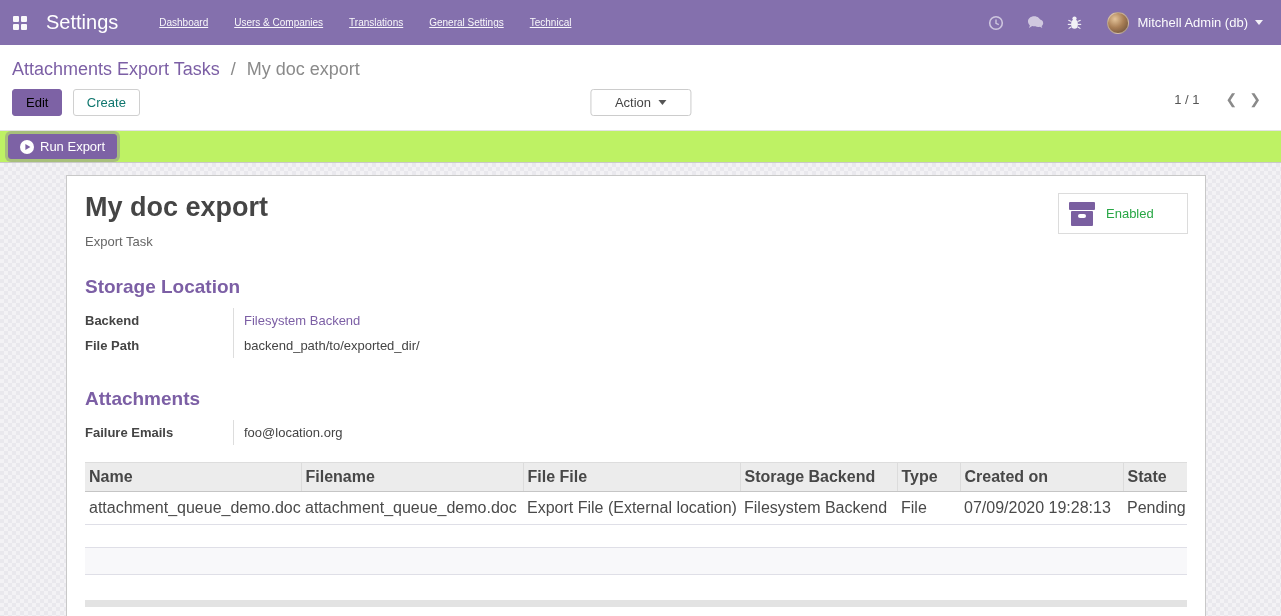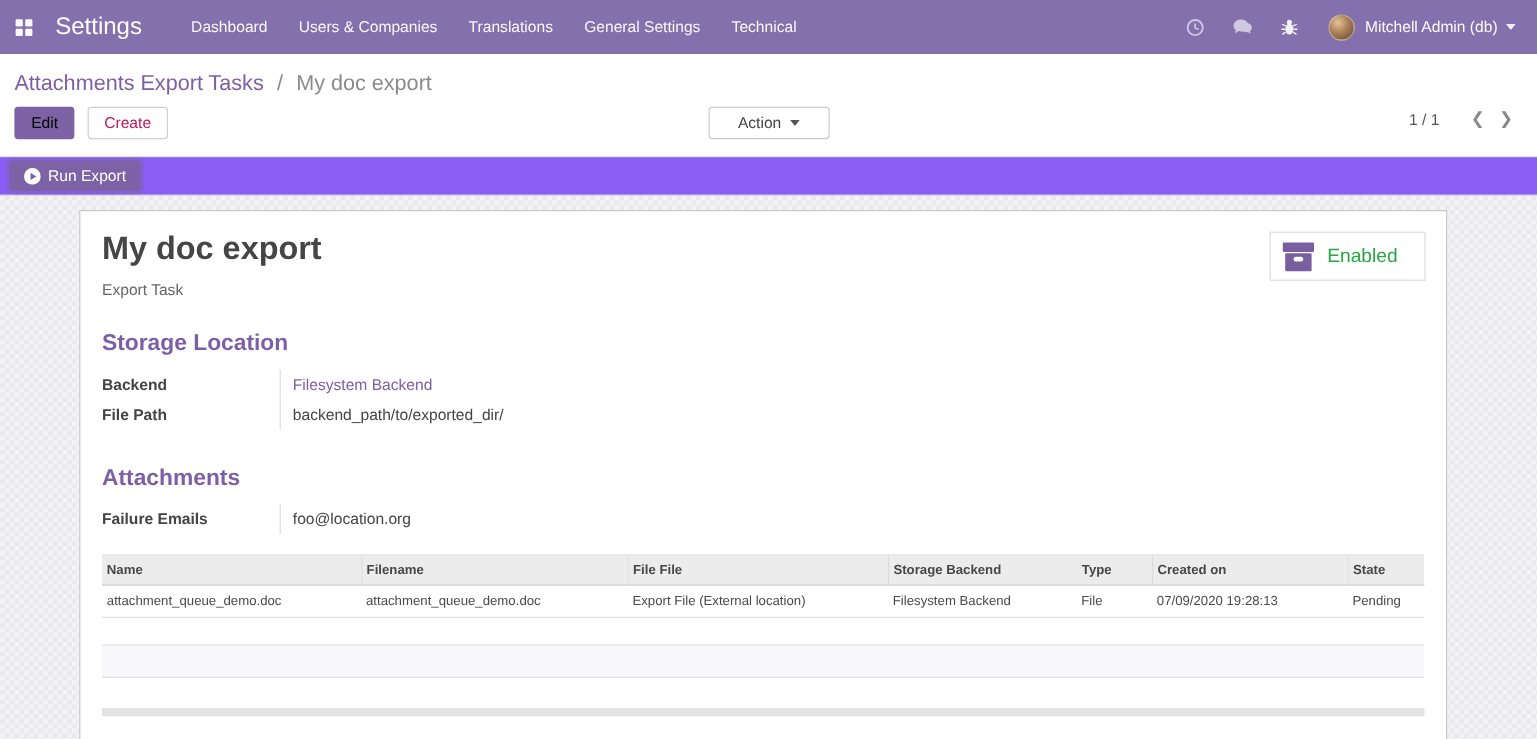--- a/index.html
+++ b/index.html
@@ -9,22 +9,22 @@
   
   .navbar { height:45px; background:#8470ad; display:flex; align-items:center;
     color:#fff; padding:0 10px 0 0; }
   .apps-btn { width:40px; height:45px; display:flex; align-items:center;
     justify-content:center; cursor:pointer; }
   .apps-grid { display:grid; grid-template-columns:6px 6px; grid-template-rows:6px 6px;
     gap:2px; }
   .apps-grid span { background:rgba(255,255,255,0.95); border-radius:1px; }
   .brand { font-size:20px; margin:0 28px 0 6px; cursor:pointer; }
   .nav-menu { display:flex; height:45px; }
-  .nav-item { font-size:13px; line-height:45px; padding:0 13px;
-    color:rgba(255,255,255,0.95); cursor:pointer; white-space:nowrap; }
+  .nav-item { font-size:10px; line-height:45px; padding:0 13px;
+    color:rgba(255,255,255,0.95); cursor:pointer; white-space:nowrap;text-decoration:underline; }
   .nav-right { margin-left:auto; display:flex; align-items:center; }
   .sys-icon { padding:0 11px; height:45px; display:flex; align-items:center;
     cursor:pointer; }
   .user-menu { display:flex; align-items:center; padding:0 8px 0 14px; height:45px;
     cursor:pointer; }
   .avatar { width:22px; height:22px; border-radius:50%;
     background:radial-gradient(circle at 35% 30%, #e4c49a 0%, #a97f56 45%, #5f4632 100%);
     border:1px solid rgba(255,255,255,0.4); }
   .user-name { font-size:13px; margin:0 7px 0 8px; color:rgba(255,255,255,0.97); }
   .caret { width:0; height:0; border-left:4px solid transparent;
@@ -33,33 +33,33 @@
   
   .control-panel { background:#fff; padding:13px 12px 10px 12px; height:85px; }
   .breadcrumb { font-size:18px; line-height:22px; }
   .breadcrumb .bc-link { color:#7c5fa5; cursor:pointer; }
   .breadcrumb .bc-sep { color:#8a8a8a; margin:0 6px; }
   .breadcrumb .bc-current { color:#8a8a8a; }
   .cp-buttons { position:relative; margin-top:9px; height:30px; }
   .btn { font-size:13px; border-radius:3px; padding:5px 13px; cursor:pointer;
     border:1px solid transparent; display:inline-flex; align-items:center; }
   .btn-primary { background:#7d62a5; color:#000000; border-color:#7d62a5; }
-  .btn-default { background:#fff; color:#be185d; border-color:#d0d0d0; margin-left:6px; }
+  .btn-default { background:#fff; color:#0f766e; border-color:#d0d0d0; margin-left:6px; }
   .btn-action { position:absolute; left:50%; top:0; transform:translateX(-50%);
     background:#fff; color:#444; border:1px solid #ccc; padding:5px 24px; }
   .btn-action .caret-dark { width:0; height:0; margin-left:7px;
     border-left:4px solid transparent; border-right:4px solid transparent;
     border-top:5px solid #555; }
   .pager { position:absolute; right:2px; top:2px; display:flex; align-items:center; }
   .pager-value { font-size:13px; color:#555; margin-right:20px; }
   .pager-chev { background:none; border:none; color:#8a8a8a; font-size:14px;
     cursor:pointer; padding:0 6px; font-family:"DejaVu Sans", sans-serif; }
 
   
-  .statusbar { height:33px; background:#8b5cf6; border-top:1px solid #e3e3e3;
+  .statusbar { height:33px; background:#bef264; border-top:1px solid #e3e3e3;
     border-bottom:1px solid #c9c9c9; display:flex; align-items:center;
     padding-left:8px; }
   .run-export-btn { background:#7d62a5; color:#fff; font-size:13px;
     border:1px solid #7d62a5; border-radius:3px; padding:4px 11px;
     display:inline-flex; align-items:center; gap:6px; cursor:pointer;
     box-shadow:0 0 0 3px rgba(125,98,165,0.35); }
 
   
   .content { height:453px; overflow:hidden;
     background-color:#f3f2f5;
@@ -75,35 +75,35 @@
   .stat-button { position:absolute; top:17px; right:17px; width:130px; height:41px;
     background:#fff; border:1px solid #dcdcdc; display:flex; align-items:center;
     padding:0 10px; cursor:pointer; }
   .archive-icon { position:relative; width:26px; height:24px; flex:none; }
   .archive-icon .lid { position:absolute; top:0; left:0; width:26px; height:8px;
     background:#7a5fa0; border-radius:1px; }
   .archive-icon .box { position:absolute; top:9px; left:2px; width:22px; height:15px;
     background:#7a5fa0; border-radius:1px; }
   .archive-icon .dash { position:absolute; top:12px; left:9px; width:8px; height:4px;
     background:#fff; border-radius:2px; }
-  .stat-label { color:#28a745; font-size:16px; margin-left:11px; }
+  .stat-label { color:#28a745; font-size:13px; margin-left:11px; }
 
   .section-heading { font-size:19px; font-weight:bold; color:#7c5fa5;
     margin:30px 0 10px 0; }
   .section-heading.first { margin-top:27px; }
 
   .field-row { display:flex; font-size:13px; }
   .field-label { width:148px; flex:none; font-weight:bold; color:#444;
     padding:5px 10px 5px 0; }
   .field-value { border-left:1px solid #ddd; padding:5px 0 5px 10px; color:#444;
     flex:1; }
   .field-value.link { color:#7c5fa5; cursor:pointer; }
 
   
-  .o-list { width:100%; border-collapse:collapse; margin-top:17px; font-size:11px;
+  .o-list { width:100%; border-collapse:collapse; margin-top:17px; font-size:16px;
     table-layout:fixed; }
   .o-list th { background:#ececec; text-align:left; font-weight:bold; color:#474747;
     padding:5px 4px; border-bottom:1px solid #c5c5c5; border-top:1px solid #ddd;
     border-left:1px solid #dcdcdc; height:25px; overflow:hidden; white-space:nowrap; }
   .o-list th:first-child { border-left:none; }
   .o-list td { padding:7px 4px; color:#4a4a4a; border-bottom:1px solid #dfdfe7;
     white-space:nowrap; overflow:hidden; }
   .o-list tr.empty-a td { height:23px; padding:0; }
   .o-list tr.empty-b td { height:27px; padding:0; background:#f8f8fa; }
   .o-list tr.empty-c td { height:25px; padding:0; border-bottom:none; }

